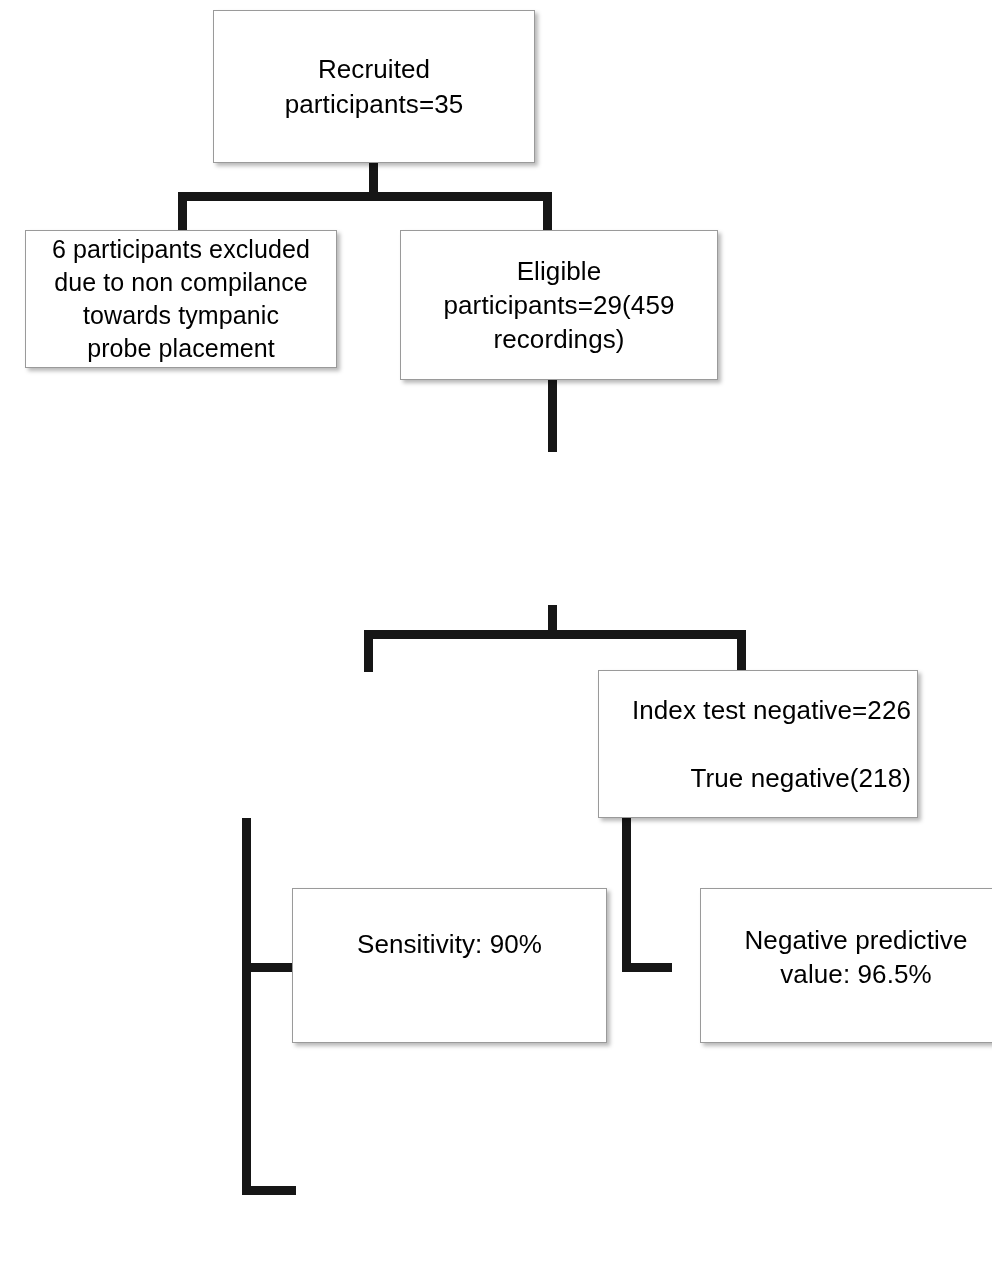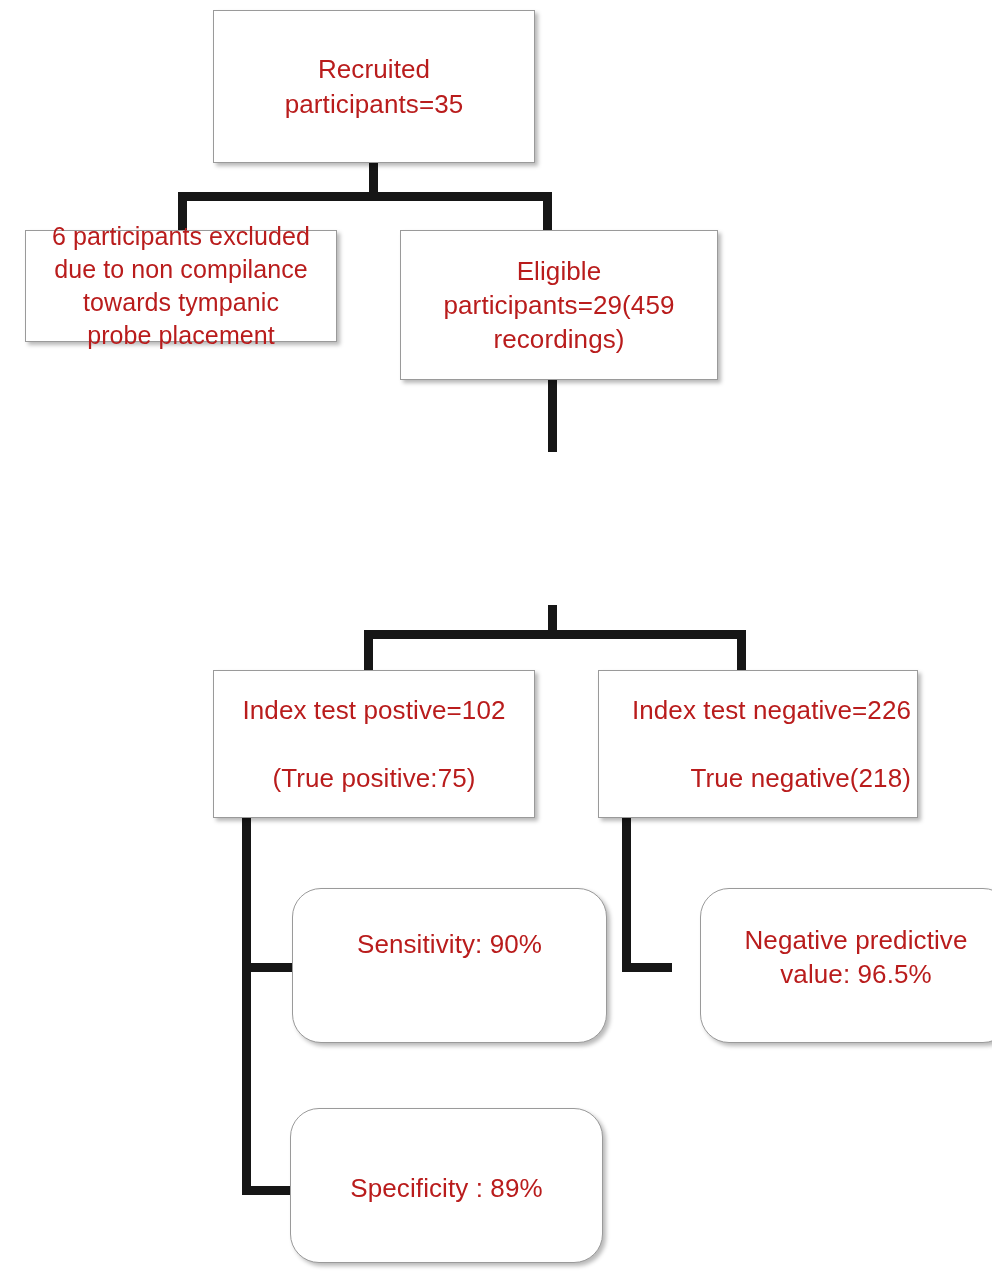--- a/index.html
+++ b/index.html
@@ -18,35 +18,35 @@
 
   
   .node {
     position: absolute;
     box-sizing: border-box;
     background: #ffffff;
     border: 1.5px solid #9a9a9a;
     box-shadow: 3px 3px 4px rgba(0,0,0,0.28);
     display: flex;
     justify-content: center;
-    color: #b91c1c;
+    color: #000000;
     font-size: 26px;
     line-height: 1.32;
     text-align: center;
     letter-spacing: 0.1px;
   }
   .node .txt {
     display: block;
     width: 100%;
     padding: 0 6px;
     box-sizing: border-box;
     white-space: pre-line;
   }
   .v-center { align-items: center; }
-  .v-upper  { align-items: flex-start; border-radius: 29px; }
+  .v-upper  { align-items: flex-start; }
 
   
   .conn {
     position: absolute;
     background: #161616;
   }
   .conn-v { width: 9px; }
   .conn-h { height: 9px; }
 </style>
 </head>
@@ -71,52 +71,44 @@
   <div class="conn conn-h" style="left:242px; top:1186px; width:54px;"></div>
 
   <div class="conn conn-v" style="left:622px; top:818px; height:154px;"></div>
   <div class="conn conn-h" style="left:622px; top:963px; width:50px;"></div>
 
   <div class="node v-center" style="left:213px; top:10px; width:322px; height:153px;">
     <span class="txt">Recruited
 participants=35</span>
   </div>
 
-  <div class="node v-center" style="left:25px; top:230px; width:312px; height:112px; font-size:25px;">
+  <div class="node v-center" style="left:25px; top:230px; width:312px; height:138px; font-size:25px;">
     <span class="txt">6 participants excluded
 due to non compilance
 towards tympanic
 probe placement</span>
   </div>
 
   <div class="node v-center" style="left:400px; top:230px; width:318px; height:150px;">
     <span class="txt">Eligible
 participants=29(459
 recordings)</span>
   </div>
 
 
-  <div class="node v-center" style="left:213px; top:670px; width:322px; height:148px;">
-    <span class="txt">Index test postive=102
-
-(True positive:75)</span>
-  </div>
 
   <div class="node v-center" style="left:598px; top:670px; width:320px; height:148px;text-align:right;">
     <span class="txt">Index test negative=226
 
 True negative(218)</span>
   </div>
 
   <div class="node v-upper" style="left:292px; top:888px; width:315px; height:155px; padding-top:38px;">
     <span class="txt">Sensitivity: 90%</span>
   </div>
 
   <div class="node v-upper" style="left:700px; top:888px; width:312px; height:155px; padding-top:34px;">
     <span class="txt">Negative predictive
 value: 96.5%</span>
   </div>
 
-  <div class="node v-upper" style="left:290px; top:1108px; width:313px; height:155px; padding-top:62px;">
-    <span class="txt">Specificity : 89%</span>
-  </div>
 
 </div>
 
 </body></html>

